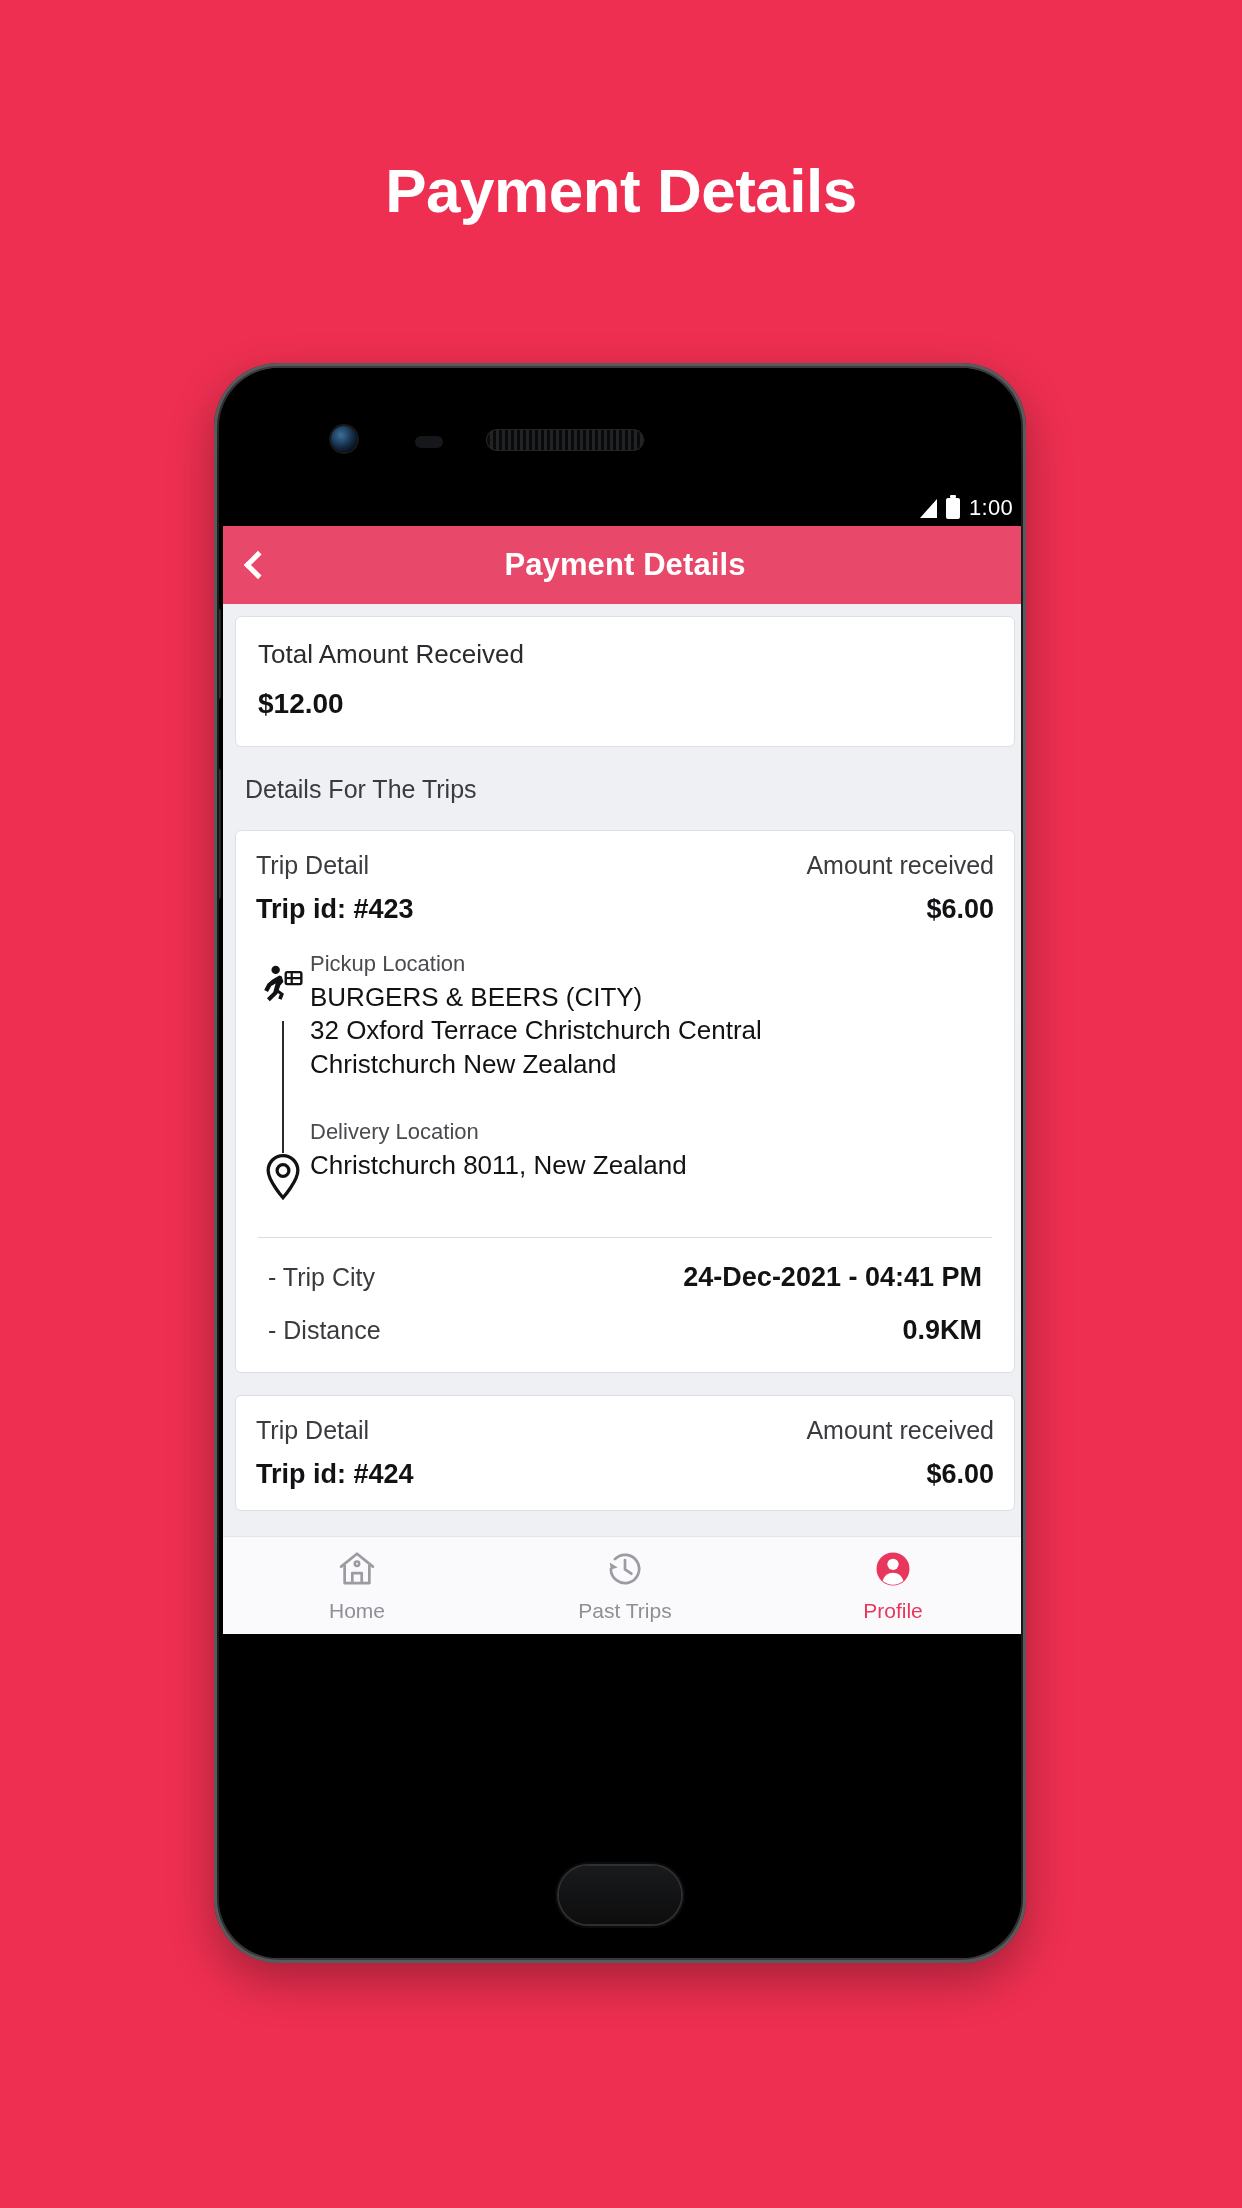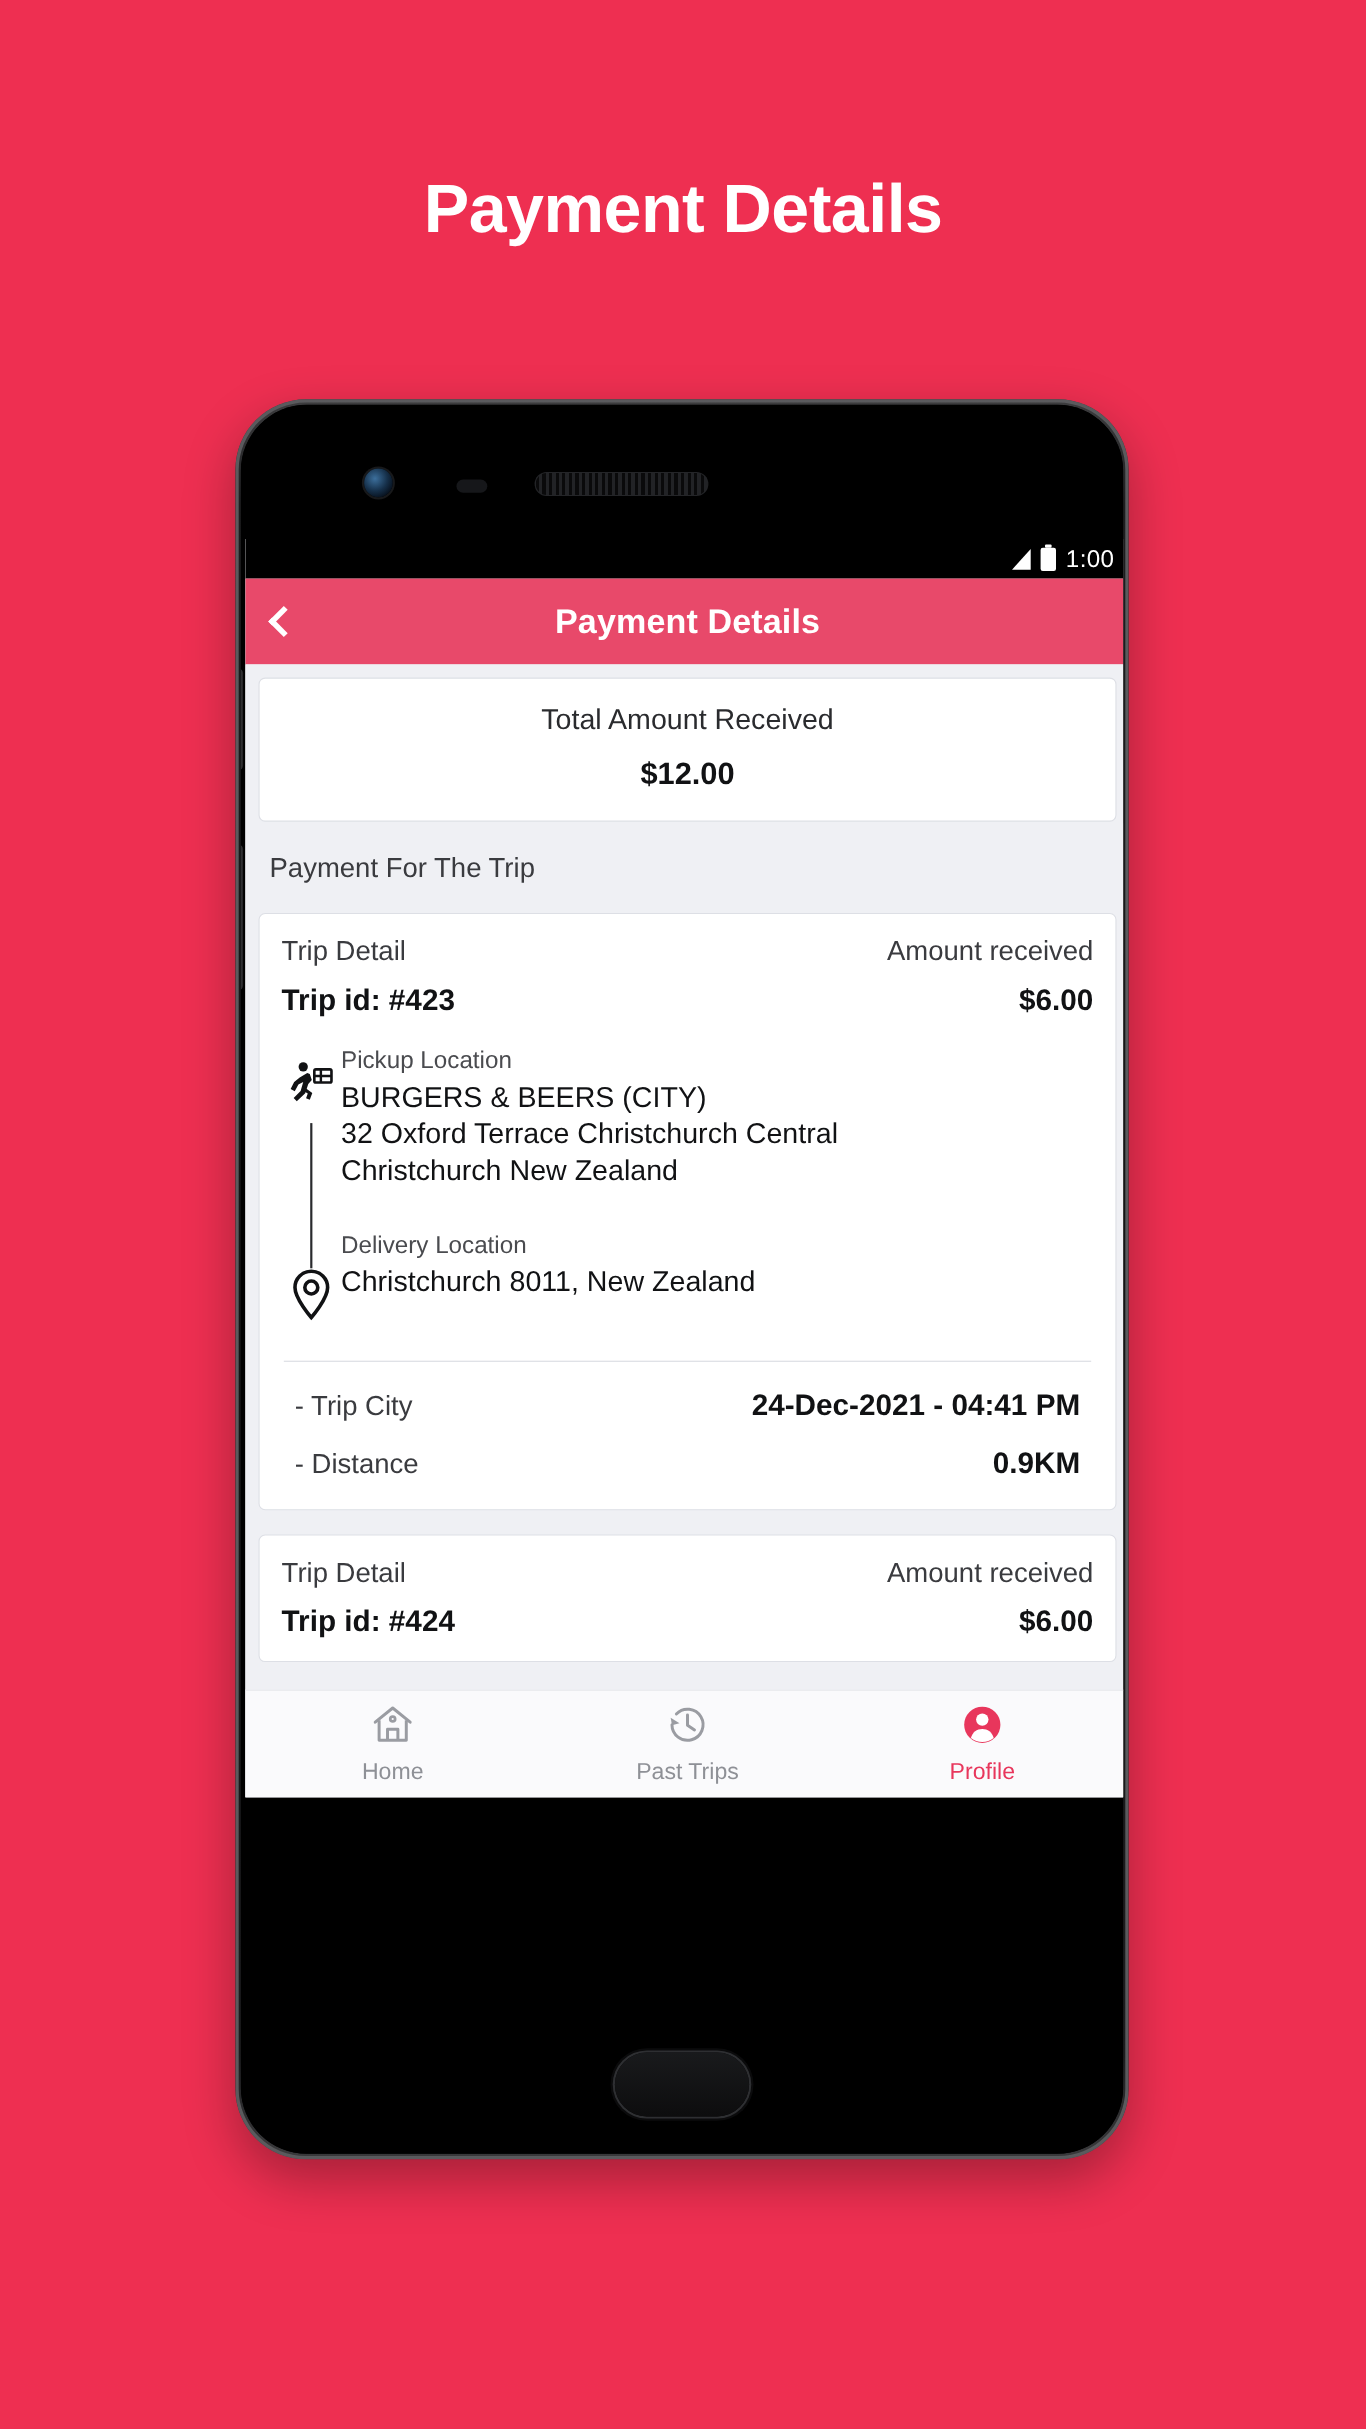--- a/index.html
+++ b/index.html
@@ -115,21 +115,21 @@
   
   .content {
     height: 1030px; background: #eff0f4;
     padding: 12px 12px 0 12px; position: relative;
   }
 
   .card {
     background: #fff; border: 1px solid #dddfe5; border-radius: 6px;
   }
 
-  .total-card { padding: 22px 22px 26px 22px; text-align: center; }
+  .total-card { padding: 22px 22px 26px 22px; }
   .total-label { font-size: 26px; color: #2a2b2e; margin-bottom: 18px; }
   .total-value { font-size: 28px; font-weight: 700; color: #111214; }
 
   .section-label {
     font-size: 25px; color: #3a3b3f;
     padding: 28px 10px 26px 10px;
   }
 
   .trip-card { padding: 20px 20px 0 20px; }
   .trip-head {
@@ -221,21 +221,21 @@
         <div class="appbar-title">Payment Details</div>
       </div>
 
       <div class="content">
 
         <div class="card total-card">
           <div class="total-label">Total Amount Received</div>
           <div class="total-value">$12.00</div>
         </div>
 
-        <div class="section-label">Payment For The Trip</div>
+        <div class="section-label">Details For The Trips</div>
 
         <div class="card trip-card">
           <div class="trip-head">
             <span>Trip Detail</span>
             <span>Amount received</span>
           </div>
           <div class="trip-id-row">
             <span>Trip id: #423</span>
             <span>$6.00</span>
           </div>

